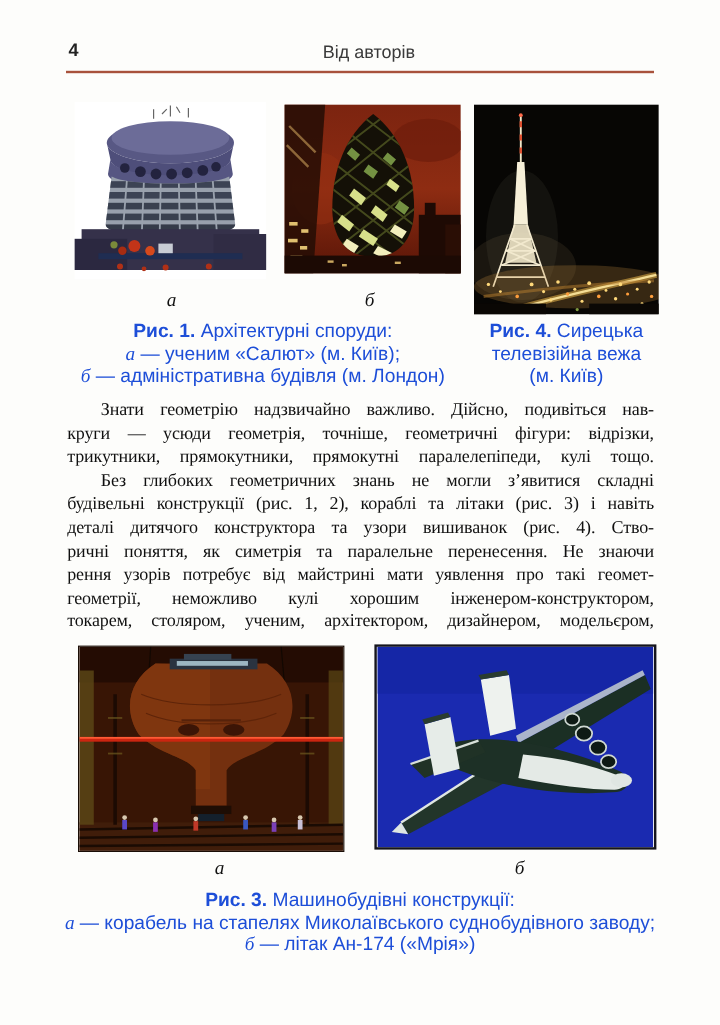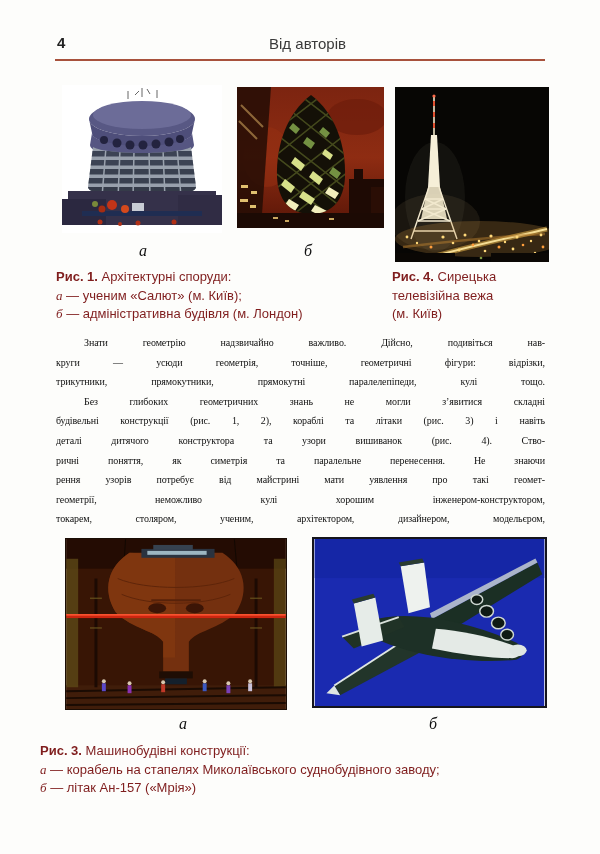--- a/index.html
+++ b/index.html
@@ -21,29 +21,29 @@
   .ph4 { left:65px;  top:538px; width:222px; height:172px; border:1px solid #1a0d05; box-sizing:border-box; }
   .ph5 { left:312px; top:537px; width:235px; height:171px; border:2px solid #15151c; box-sizing:border-box; }
   
   .sublabel { position:absolute; width:24px; text-align:center;
     font-family:"Liberation Serif", serif; font-style:italic; font-size:16px; color:#111; }
   .la1 { left:131px; top:242px; }
   .lb1 { left:296px; top:242px; }
   .la2 { left:171px; top:715px; }
   .lb2 { left:421px; top:715px; }
   
-  .caption { position:absolute; text-align:left; font-size:13px; line-height:18.5px; color:#7f1d1d; }
+  .caption { position:absolute; text-align:center; font-size:16px; line-height:18.5px; color:#1d4ed8; }
   .cap1 { left:56px;  top:268px; width:326px; }
   .cap2 { left:392px; top:268px; width:160px; }
   .cap3 { left:40px;  top:742px; width:520px; }
   .figno { font-weight:bold; }
   .lead  { font-family:"Liberation Serif", serif; font-style:italic; }
   
   .bodytext { position:absolute; left:56px; top:333px; width:489px;
-    font-family:"Liberation Serif", serif; font-size:10px; line-height:19.6px;
+    font-family:"Liberation Serif", serif; font-size:15px; line-height:19.6px;
     color:#101010; letter-spacing:-0.1px; }
   .bline { text-align:justify; text-align-last:justify; white-space:normal; }
   .bline.indent { text-indent:28px; }
   .bold { font-weight:normal; }
 </style>
 </head>
 <body>
 
 <div class="page">
 
@@ -337,16 +337,16 @@
       <ellipse cx="208" cy="114" rx="9" ry="6" fill="#dfe6e2"></ellipse>
     </svg>
   </div>
 
   <div class="sublabel la2">а</div>
   <div class="sublabel lb2">б</div>
 
   <div class="caption cap3">
     <div class="capline"><span class="figno">Рис. 3.</span> <span>Машинобудівні конструкції:</span></div>
     <div class="capline"><span class="lead">а</span><span> — корабель на стапелях Миколаївського суднобудівного заводу;</span></div>
-    <div class="capline"><span class="lead">б</span><span> — літак Ан-157 («Мрія»)</span></div>
+    <div class="capline"><span class="lead">б</span><span> — літак Ан-174 («Мрія»)</span></div>
   </div>
 
 </div>
 
 </body></html>

